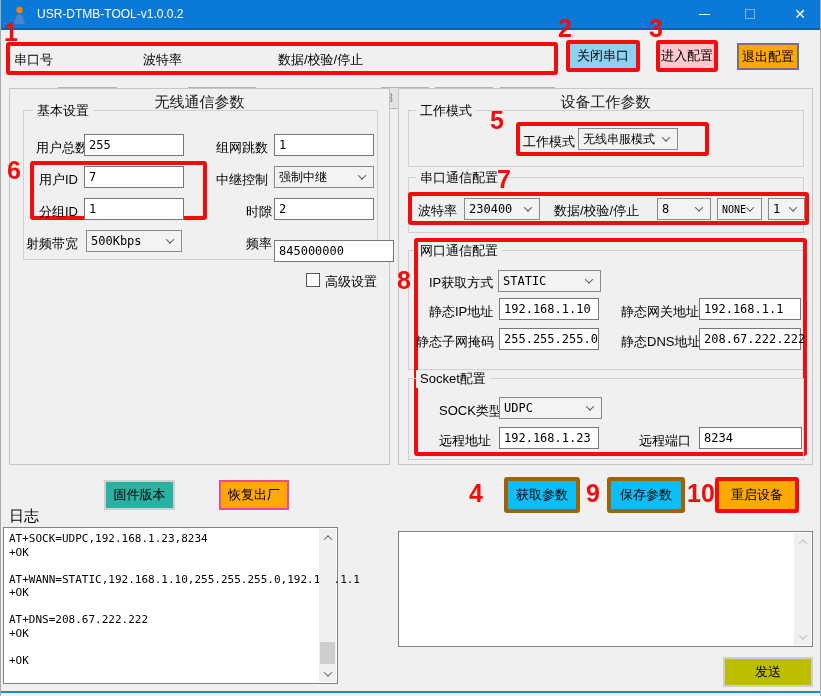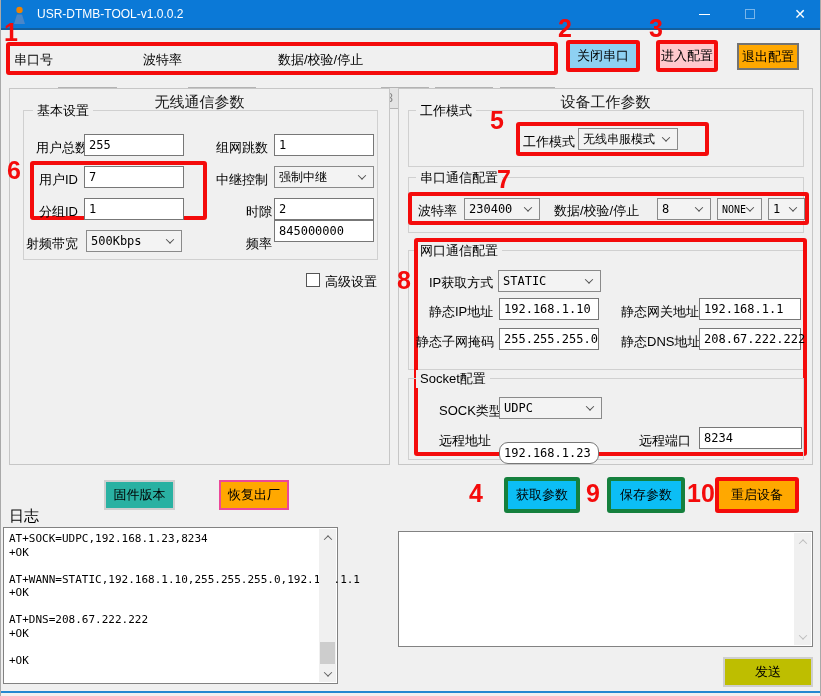--- a/index.html
+++ b/index.html
@@ -43,21 +43,21 @@
   .rednum { position:absolute; color:#f40b0b; font-size:25px; font-weight:bold; line-height:25px; }
 
   
   .btn { position:absolute; display:flex; align-items:center; justify-content:center;
     font-size:13px; color:#000; white-space:nowrap; }
   .btn-close-serial { background:#8ed1f2; border:4px solid #f40b0b; border-radius:3px; }
   .btn-enter { background:#ffc9cd; border:4px solid #f40b0b; border-radius:3px; }
   .btn-exit { background:#ffa800; border:2px solid #737373; }
   .btn-firmware { background:#29b1a2; border:2px solid #cfcfcf; }
   .btn-factory { background:#ffa800; border:2px solid #ec4899; }
-  .btn-cyan { background:#0cbef5; border:4px solid #15803d; border-radius:3px; }
+  .btn-cyan { background:#0cbef5; border:4px solid #a16207; border-radius:3px; }
   .btn-restart { background:#ffa800; border:4px solid #f40b0b; border-radius:3px; }
   .btn-clear { background:#e3e3e3; border:2px solid #bdbdbd; }
   .btn-send { background:#bebe00; border:2px solid #cfcfcf; }
 
   
   .checkbox { position:absolute; width:14px; height:14px; background:#fff; border:1px solid #555; }
 
   
   .textarea { position:absolute; background:#fff; border:1px solid #828282; }
   .log-pre { position:absolute; left:5px; top:4px; right:20px;
@@ -155,21 +155,21 @@
   <div class="input" style="left:83px; top:198px; width:100px;">1</div>
   <span class="lbl" style="left:245px; top:203px;">时隙</span>
   <div class="input" style="left:273px; top:198px; width:100px;">2</div>
 
   <span class="lbl" style="left:25px; top:235px;">射频带宽</span>
   <div class="combo" style="left:85px; top:230px; width:96px;">
     <span>500Kbps</span>
       <span class="chev"></span>
   </div>
   <span class="lbl" style="left:245px; top:235px;">频率</span>
-  <div class="input" style="left:273px; top:220px; width:100px;">845000000</div>
+  <div class="input" style="left:273px; top:240px; width:120px;">845000000</div>
 
   <div class="checkbox" style="left:305px; top:273px;"></div>
   <span class="lbl" style="left:324px; top:273px;">高级设置</span>
 
   <div class="panel" style="left:397px; top:88px; width:415px; height:377px;">
     <div class="panel-title">设备工作参数</div>
   </div>
 
   <div class="groupbox" style="left:407px; top:110px; width:396px; height:57px;"></div>
   <span class="gb-label" style="left:415px; top:102px;">工作模式</span>
@@ -227,21 +227,21 @@
 
   <div class="groupbox" style="left:407px; top:378px; width:396px; height:82px;"></div>
   <span class="gb-label" style="left:415px; top:370px;">Socket配置</span>
 
   <span class="lbl" style="left:438px; top:402px;">SOCK类型</span>
   <div class="combo" style="left:498px; top:397px; width:103px;">
     <span>UDPC</span>
       <span class="chev"></span>
   </div>
   <span class="lbl" style="left:438px; top:432px;">远程地址</span>
-  <div class="input" style="left:498px; top:442px; width:100px;border-radius:9px;">192.168.1.23</div>
+  <div class="input" style="left:498px; top:427px; width:100px;">192.168.1.23</div>
   <span class="lbl" style="left:638px; top:432px;">远程端口</span>
   <div class="input" style="left:698px; top:427px; width:103px;">8234</div>
 
   <div class="btn btn-firmware" style="left:103px; top:480px; width:71px; height:30px;">固件版本</div>
   <div class="btn btn-factory" style="left:218px; top:480px; width:70px; height:30px;">恢复出厂</div>
 
   <div class="rednum" style="left:468px; top:481px;">4</div>
   <div class="btn btn-cyan" style="left:503px; top:477px; width:76px; height:36px;">获取参数</div>
   <div class="rednum" style="left:585px; top:481px;">9</div>
   <div class="btn btn-cyan" style="left:606px; top:477px; width:78px; height:36px;">保存参数</div>

